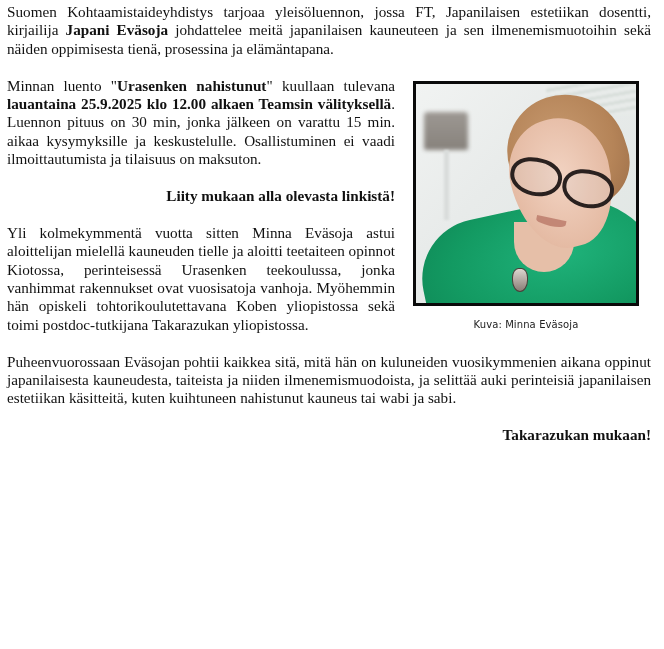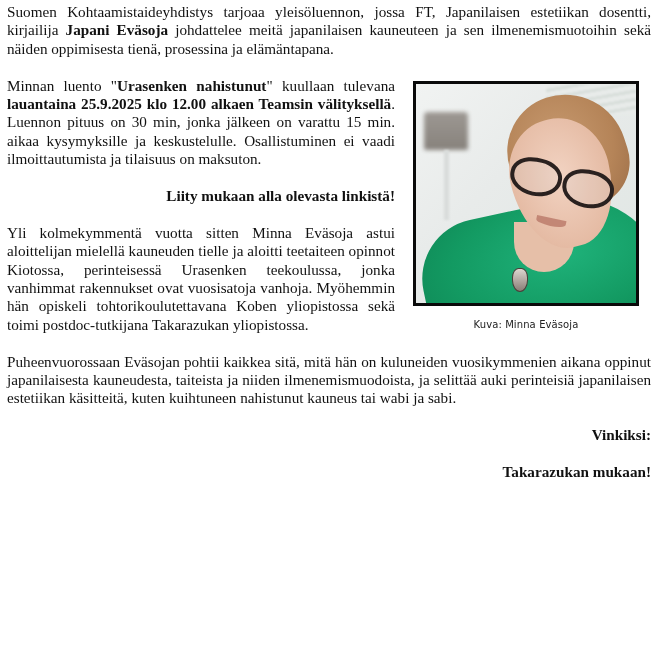--- a/index.html
+++ b/index.html
@@ -133,21 +133,20 @@
 
       <p class="no-justify"><b>Liity mukaan alla olevasta linkistä!</b></p>
 
 
       <p>Yli kolmekymmentä vuotta sitten Minna Eväsoja astui aloittelijan mielellä kauneuden tielle ja aloitti teetaiteen opinnot Kiotossa, perinteisessä Urasenken teekoulussa, jonka vanhimmat rakennukset ovat vuosisatoja vanhoja. Myöhemmin hän opiskeli tohtorikoulutettavana Koben yliopistossa sekä toimi postdoc-tutkijana Takarazukan yliopistossa.</p>
     </div>
   </div>
 
   <p>Puheenvuorossaan Eväsojan pohtii kaikkea sitä, mitä hän on kuluneiden vuosikymmenien aikana oppinut japanilaisesta kauneudesta, taiteista ja niiden ilmenemismuodoista, ja selittää auki perinteisiä japanilaisen estetiikan käsitteitä, kuten kuihtuneen nahistunut kauneus tai wabi ja sabi.</p>
 
-  <p class="no-justify"><b>Vinkiksi:</b></p>
 
 
   <p class="no-justify"><b>Takarazukan mukaan!</b></p>
 
   <figure class="photo-figure">
     <div class="photo" title="Portrait of Minna Eväsoja wearing glasses and a green top">
       <div class="ph-blinds"></div>
       <div class="ph-lamp-shade"></div>
       <div class="ph-lamp-stem"></div>
       <div class="ph-body"></div>

